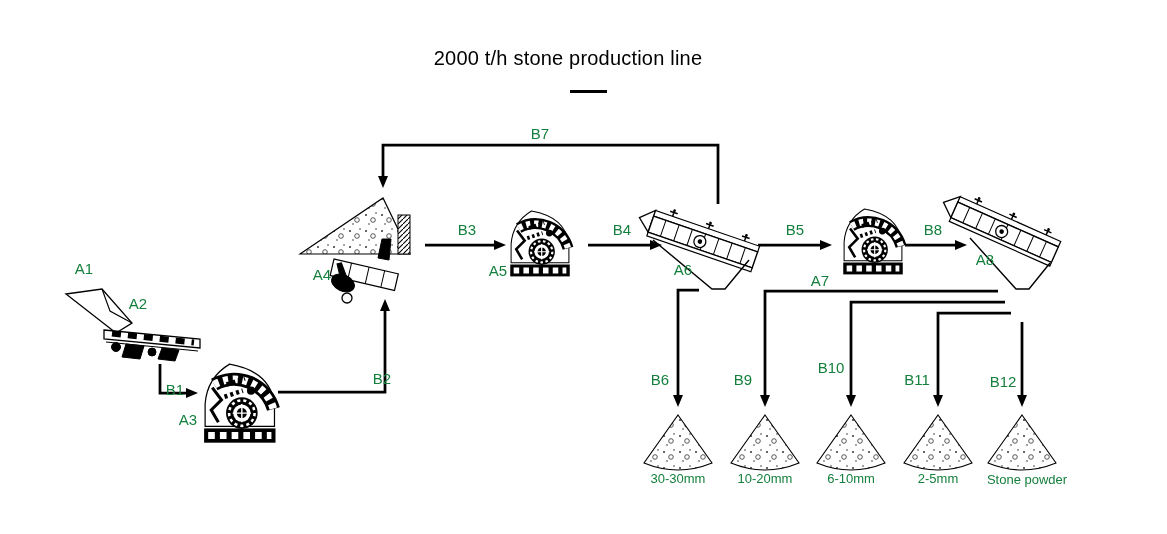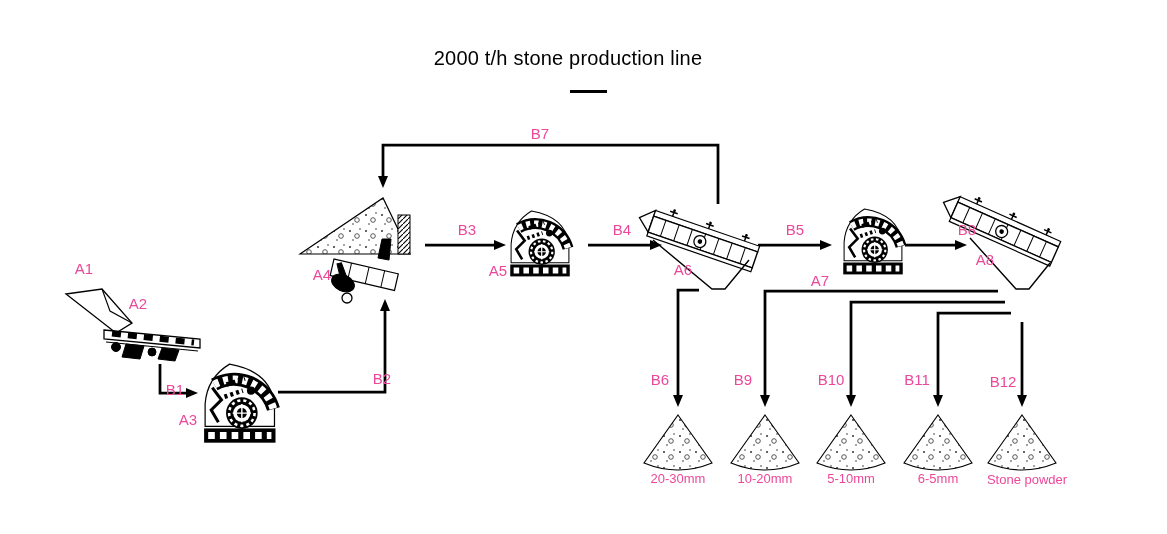--- a/index.html
+++ b/index.html
@@ -1,20 +1,20 @@
 <!DOCTYPE html>
 <html><head>
 <meta charset="utf-8">
 <style>
   html,body{margin:0;padding:0;background:#fff;}
   .stage{position:relative;width:1167px;height:534px;background:#fff;overflow:hidden;
          font-family:"Liberation Sans","DejaVu Sans",sans-serif;color:#000;margin-top:12px;}
   .layer{position:absolute;left:0;top:0;}
   .lbl{position:absolute;transform:translate(-50%,-50%);font-size:15px;line-height:1;
-       white-space:nowrap;color:#ec4899;}
+       white-space:nowrap;color:#15803d;}
   .lbl-sm{font-size:13px;}
   .title{position:absolute;left:568px;top:46px;transform:translate(-50%,-50%);
          font-size:20px;letter-spacing:0.2px;}
   .title-underline{position:absolute;left:570px;top:78px;width:37px;height:2.5px;background:#000;}
 </style>
 </head>
 <body>
 
 <div class="stage">
 
@@ -146,24 +146,24 @@
   <span class="lbl" style="left:820px;top:268px">A7</span>
   <span class="lbl" style="left:985px;top:247px">A8</span>
 
   <span class="lbl" style="left:175px;top:377px">B1</span>
   <span class="lbl" style="left:382px;top:366px">B2</span>
   <span class="lbl" style="left:467px;top:217px">B3</span>
   <span class="lbl" style="left:622px;top:217px">B4</span>
   <span class="lbl" style="left:795px;top:217px">B5</span>
   <span class="lbl" style="left:660px;top:367px">B6</span>
   <span class="lbl" style="left:540px;top:121px">B7</span>
-  <span class="lbl" style="left:967px;top:217px">B8</span>
+  <span class="lbl" style="left:933px;top:217px">B8</span>
   <span class="lbl" style="left:743px;top:367px">B9</span>
-  <span class="lbl" style="left:831px;top:367px">B10</span>
+  <span class="lbl" style="left:831px;top:355px">B10</span>
   <span class="lbl" style="left:917px;top:367px">B11</span>
   <span class="lbl" style="left:1003px;top:369px">B12</span>
 
-  <span class="lbl lbl-sm" style="left:678px;top:466px">20-30mm</span>
+  <span class="lbl lbl-sm" style="left:678px;top:466px">30-30mm</span>
   <span class="lbl lbl-sm" style="left:765px;top:466px">10-20mm</span>
-  <span class="lbl lbl-sm" style="left:851px;top:466px">5-10mm</span>
-  <span class="lbl lbl-sm" style="left:938px;top:466px">6-5mm</span>
+  <span class="lbl lbl-sm" style="left:851px;top:466px">6-10mm</span>
+  <span class="lbl lbl-sm" style="left:938px;top:466px">2-5mm</span>
   <span class="lbl lbl-sm" style="left:1027px;top:467px">Stone powder</span>
 </div>
 
 </body></html>

